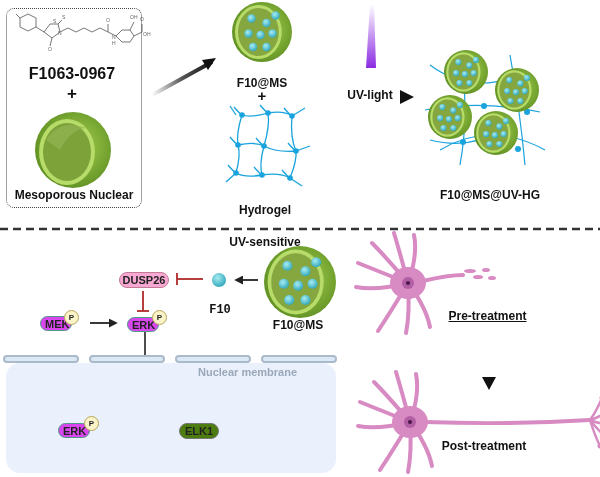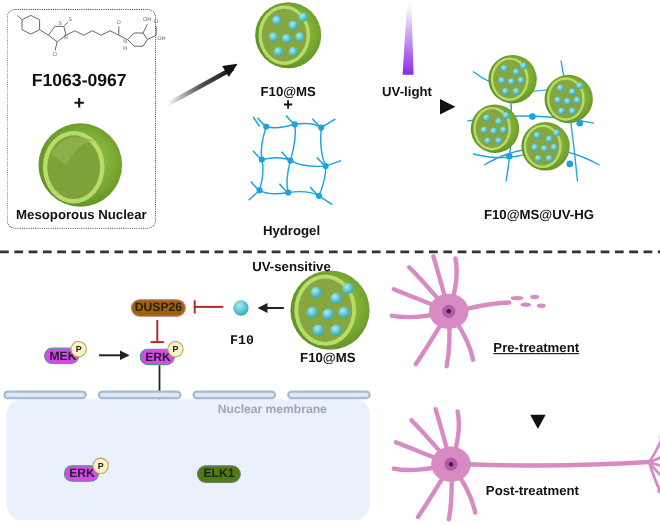--- a/index.html
+++ b/index.html
@@ -2,21 +2,21 @@
 <html><head>
 <meta charset="utf-8">
 <style>
   html, body { margin:0; padding:0; background:#ffffff; }
   body { width:600px; height:477px; position:relative; overflow:hidden; font-family:"Liberation Sans", sans-serif; }
   #canvas { position:absolute; left:0; top:0; width:600px; height:477px; }
   .lbl { position:absolute; font-family:"Liberation Sans", sans-serif; font-weight:bold; color:#111; white-space:nowrap; text-align:center; }
   .mid { font-size:12px; }
   .pill { position:absolute; border-radius:10px; font-family:"Liberation Sans", sans-serif; font-weight:bold; font-size:11px; display:flex; align-items:center; justify-content:center; box-sizing:border-box; }
   .pill-green { background:#d946ef; border:1.5px solid #4f9a86; color:#222; }
-  .pill-pink { background:#a16207; border:1.5px solid #c47a95; color:#222; }
+  .pill-pink { background:#f9a8d4; border:1.5px solid #c47a95; color:#222; }
   .pill-grey { background:#4d7c0f; border:1.5px solid #777; color:#222; }
   .phos { position:absolute; width:15px; height:15px; border-radius:50%; background:#fbf3c8; border:1.2px solid #b8a55a; font-size:8px; font-weight:bold; display:flex; align-items:center; justify-content:center; font-family:"Liberation Sans", sans-serif; color:#222; box-sizing:border-box; }
   .membrane-seg { position:absolute; height:8px; border-radius:5px; background:#dbe9f6; border:2px solid #aabacb; box-sizing:border-box; }
   .nucleus { position:absolute; left:6px; top:363px; width:330px; height:110px; background:#eaf1fd; border-radius:14px; }
   .nuc-label { position:absolute; font-weight:bold; font-size:11px; color:#9aa7b8; }
   .legend-box { position:absolute; left:6px; top:8px; width:136px; height:200px; border:1.5px dotted #444; border-radius:8px; box-sizing:border-box; }
 </style>
 </head>
 <body>
 
@@ -290,21 +290,21 @@
 <div class="membrane-seg" style="left:261px;top:355px;width:76px;"></div>
 <div class="nuc-label" style="left:181px;top:366px;padding-left:17px;">Nuclear membrane</div>
 
 <div class="lbl mid" style="left:22px;top:65px;width:100px;font-size:16px;">F1063-0967</div>
 <div class="lbl" style="left:62px;top:84px;width:20px;font-size:17px;">+</div>
 <div class="lbl mid" style="left:10px;top:188px;width:128px;">Mesoporous Nuclear</div>
 <div class="lbl mid" style="left:232px;top:76px;width:60px;">F10@MS</div>
 <div class="lbl" style="left:252px;top:87px;width:20px;font-size:15px;">+</div>
 <div class="lbl mid" style="left:215px;top:189px;width:100px;margin-top:46px;">UV-sensitive</div>
 <div class="lbl mid" style="left:215px;top:203px;width:100px;">Hydrogel</div>
-<div class="lbl mid" style="left:340px;top:76px;width:60px;">UV-light</div>
+<div class="lbl mid" style="left:340px;top:88px;width:60px;">UV-light</div>
 <div class="lbl mid" style="left:420px;top:188px;width:140px;">F10@MS@UV-HG</div>
 
 <div class="pill pill-pink" style="left:119px;top:272px;width:50px;height:16px;">DUSP26</div>
 <div class="pill pill-green" style="left:40px;top:316px;width:32px;height:15px;justify-content:flex-start;padding-left:4px;">MEK</div>
 <div class="phos" style="left:64px;top:310px;">P</div>
 <div class="pill pill-green" style="left:127px;top:317px;width:32px;height:15px;justify-content:flex-start;padding-left:4px;">ERK</div>
 <div class="phos" style="left:152px;top:310px;">P</div>
 <div class="pill pill-green" style="left:58px;top:423px;width:32px;height:15px;justify-content:flex-start;padding-left:4px;">ERK</div>
 <div class="phos" style="left:84px;top:416px;">P</div>
 <div class="pill pill-grey" style="left:179px;top:423px;width:40px;height:16px;">ELK1</div>

